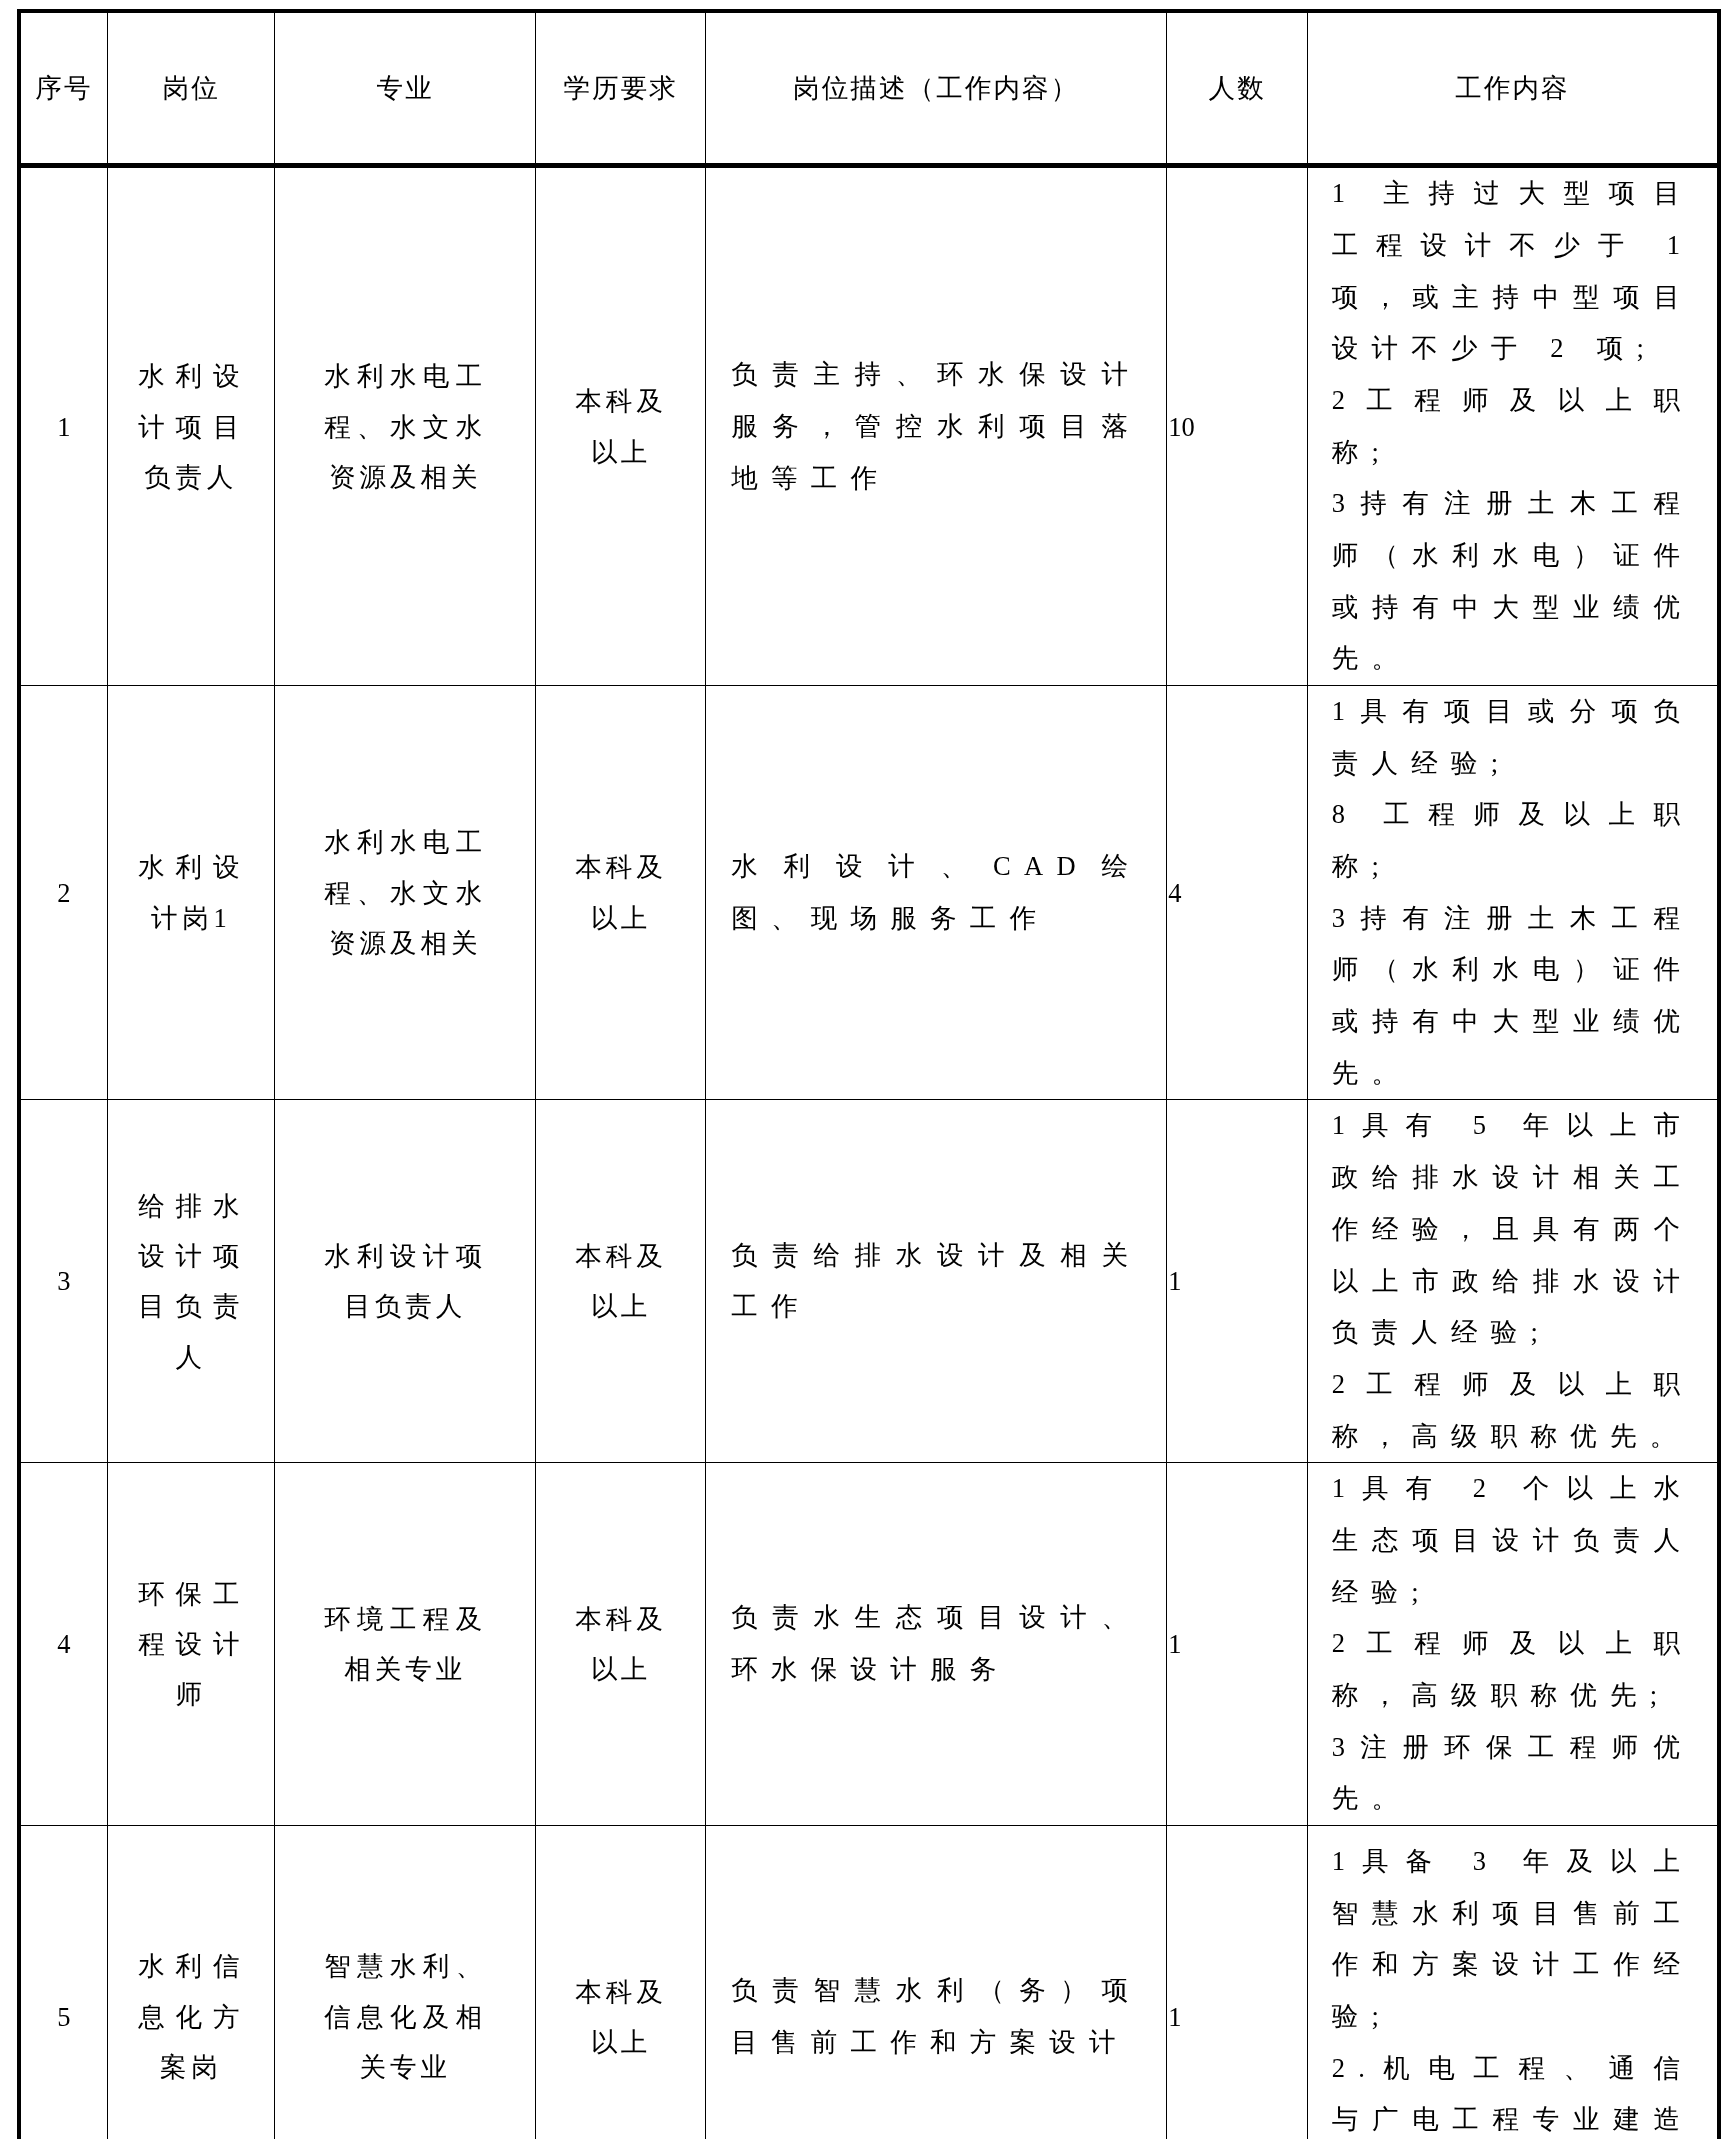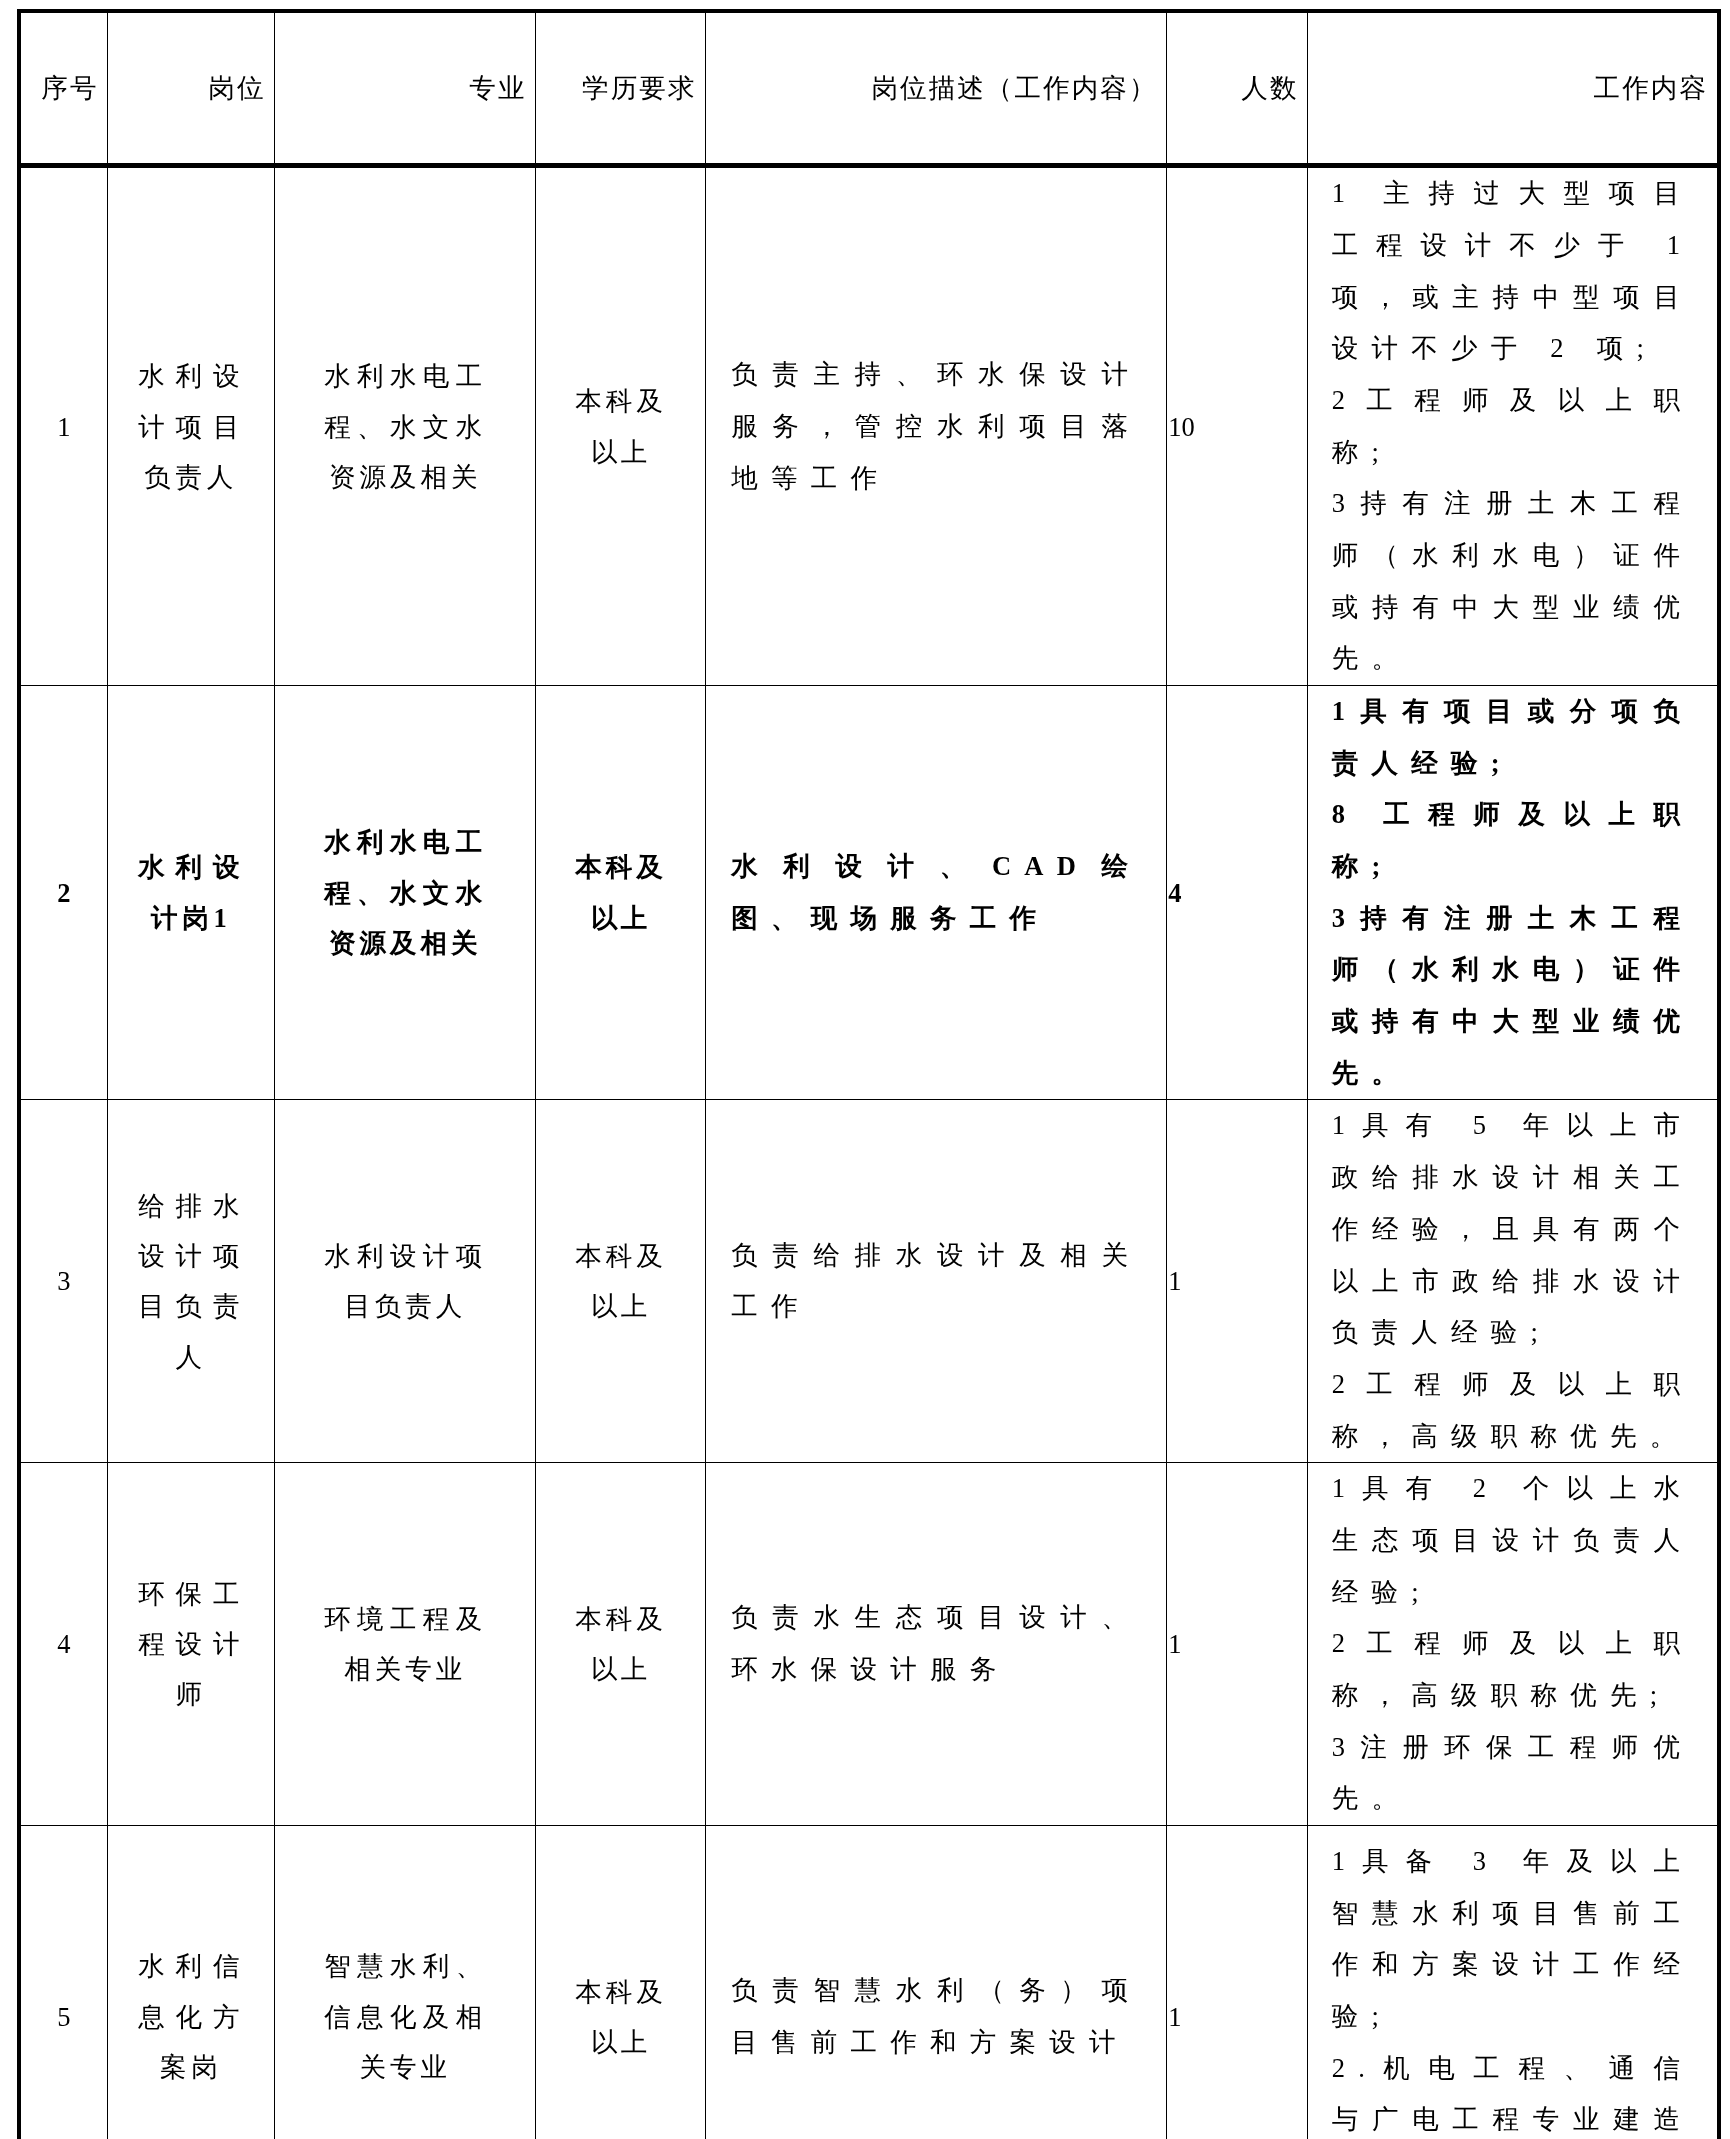--- a/index.html
+++ b/index.html
@@ -27,28 +27,28 @@
     border: 1.7px solid #000;
     vertical-align: middle;
     overflow: hidden;
     font-size: 26.5px;
     line-height: 1.9;
     word-break: break-all;
   }
   
   tr.r-head td { height: 150px; border-bottom: 5.1px solid #000; }
   tr.r1 td { height: 428px; }
-  tr.r2 td { height: 353px; font-weight: bold; }
+  tr.r2 td { height: 353px; }
   tr.r3 td { height: 338px; }
   tr.r4 td { height: 334px; }
   tr.r5 td { height: 380px; }
 
   
   tr.r-head td {
-    text-align: right;
+    text-align: center;
     letter-spacing: 0.08em;
     line-height: 1.85;
     padding: 0 8.6px;
   }
   td.h-no  { padding: 0 23.5px; }
   td.h-edu { padding: 0 39px; }
 
   
   td.c-no {
     text-align: center;

